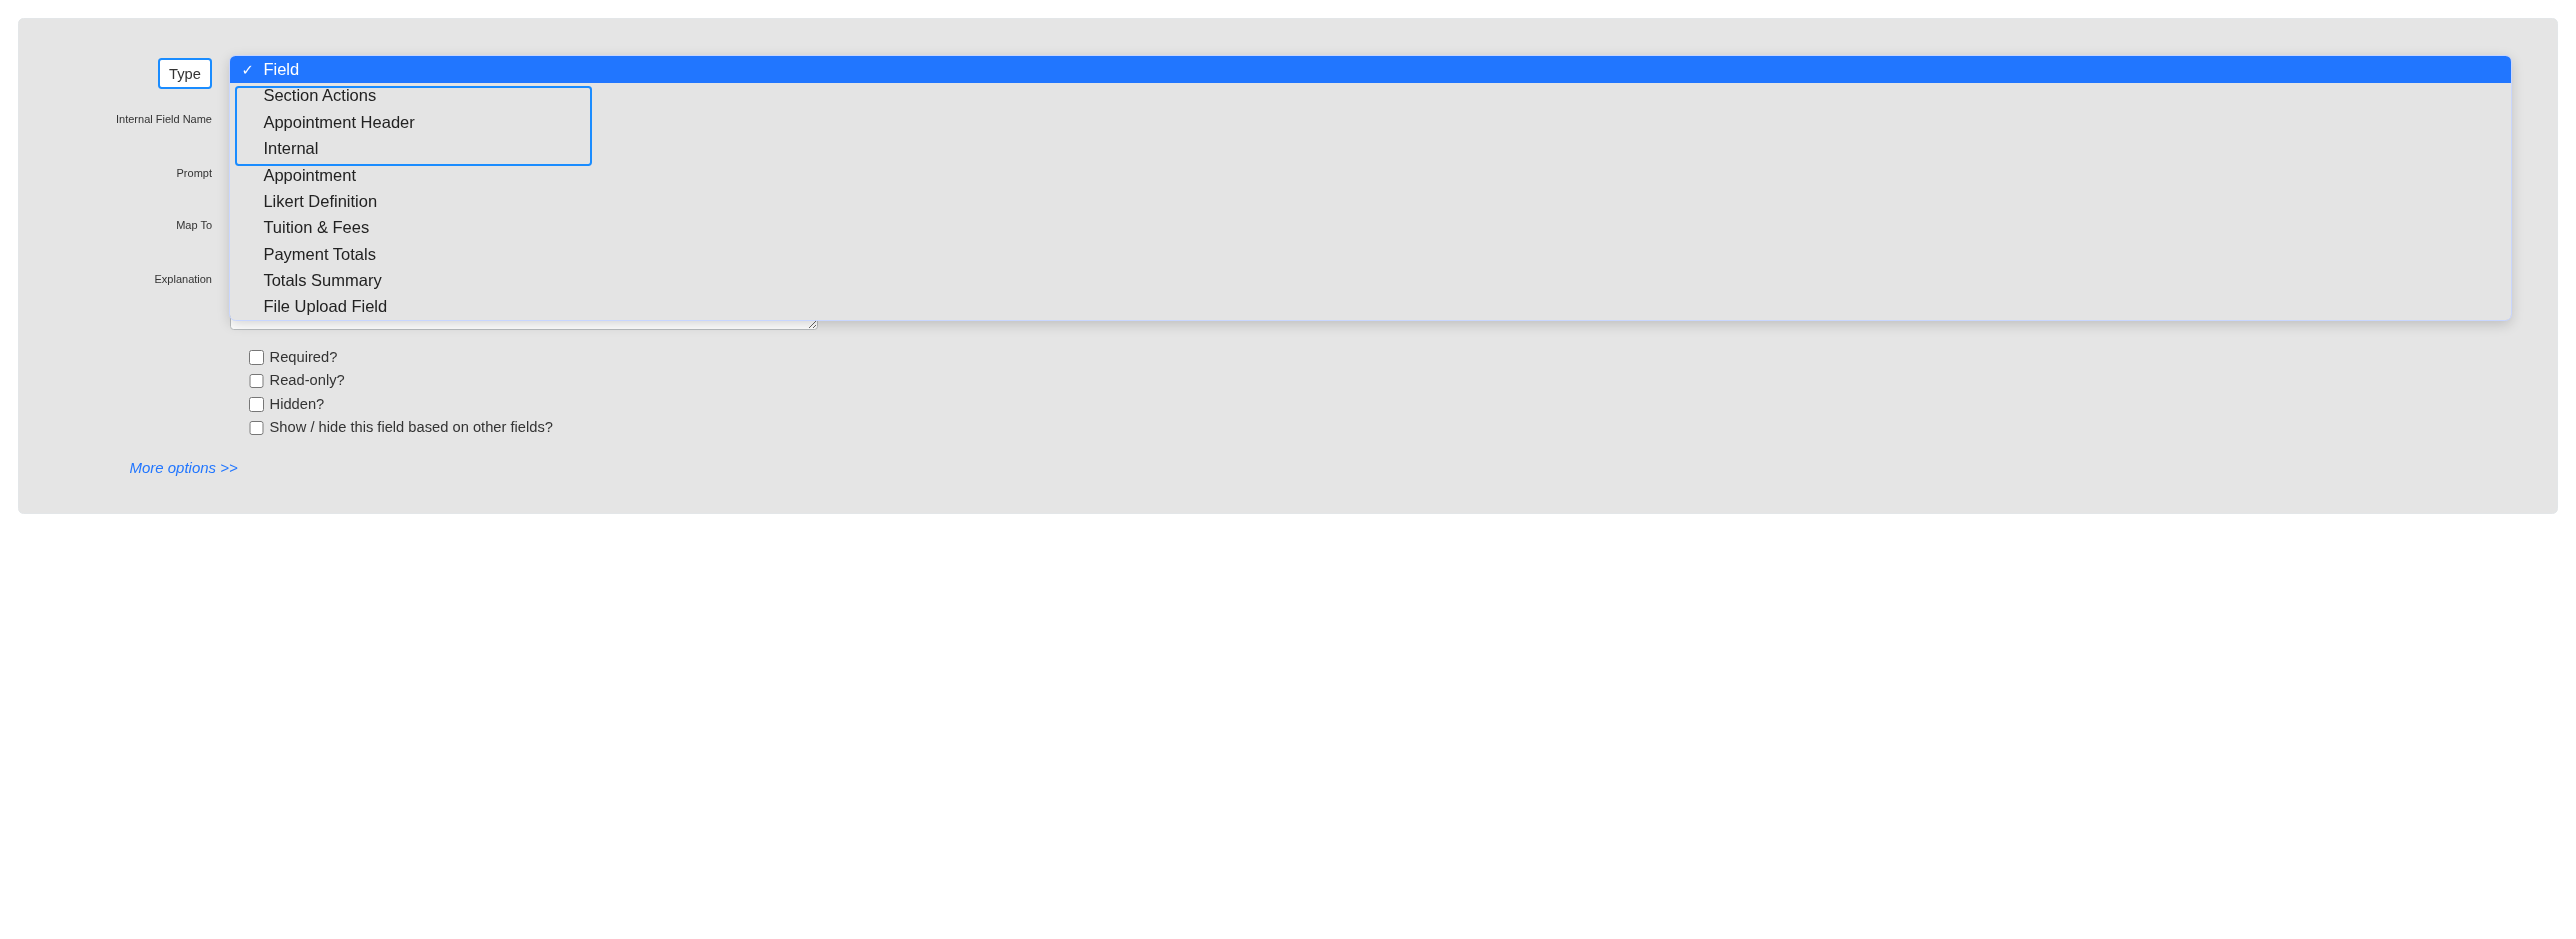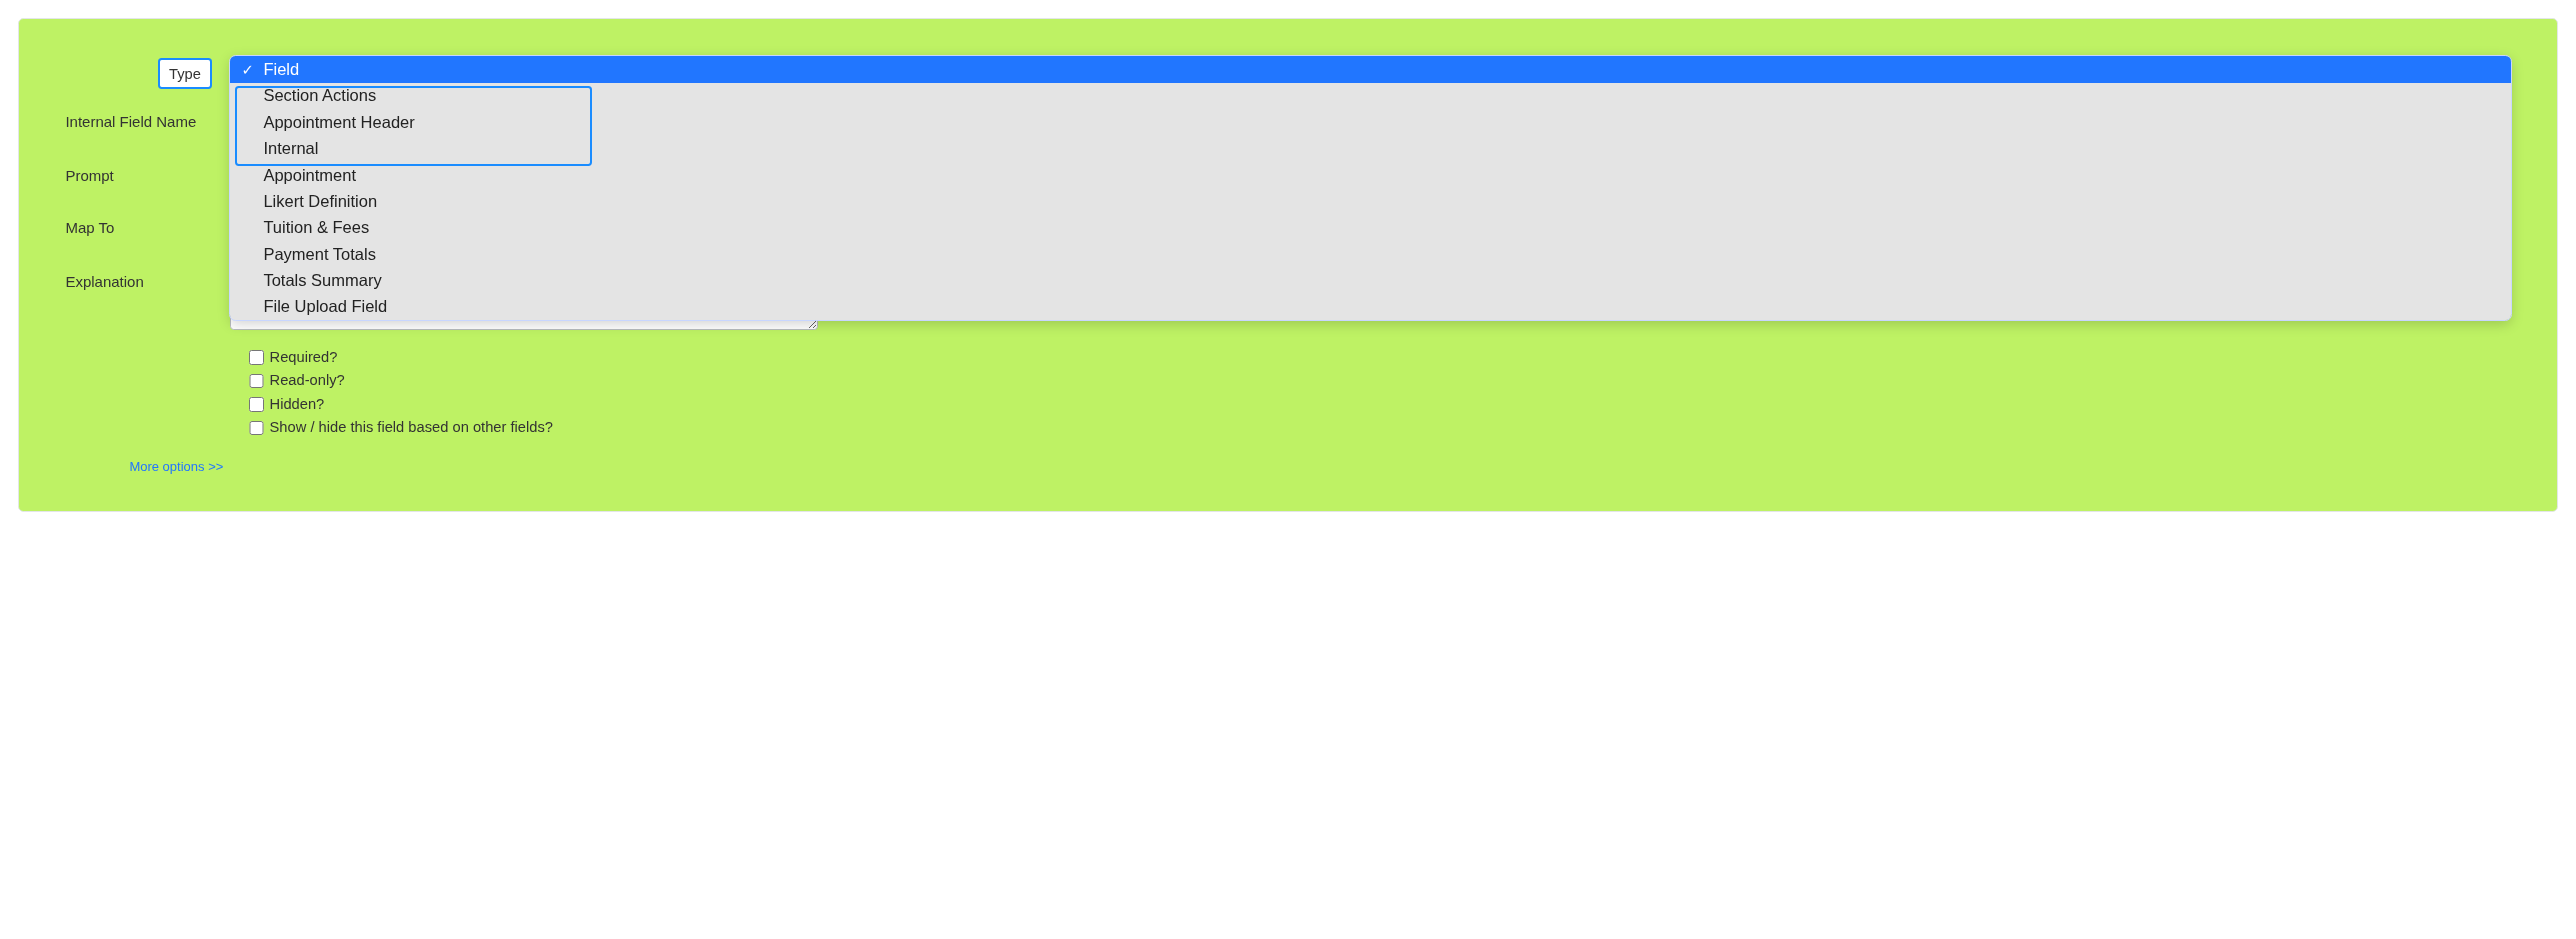--- a/index.html
+++ b/index.html
@@ -2,21 +2,21 @@
 <html style="font-size:14.7px"><head>
   <meta charset="utf-8">
   <style>
     * { box-sizing: border-box; margin: 0; padding: 0; }
     body {
       font-family: -apple-system, BlinkMacSystemFont, 'Segoe UI', Arial, sans-serif;
       background: #fff;
       padding: 18.4px;
     }
     .panel {
-      background: #bef264;
+      background: #e5e5e5;
       border: 0.9px solid #e3e6e8;
       border-radius: 5.5px;
       padding: 37px 46px 37px 46px;
       position: relative;
       width: 100%;
     }
     .actions-wrap {
       position: absolute;
       top: 37px;
       right: 46px;
@@ -31,24 +31,24 @@
       align-items: center;
       gap: 7.4px;
     }
     .form-row {
       display: flex;
       align-items: flex-start;
       margin-bottom: 16.5px;
     }
     .form-label {
       width: 165px;
-      text-align: left;
+      text-align: right;
       padding-right: 18.4px;
       padding-top: 7.4px;
-      font-size: 15px;
+      font-size: 11px;
       color: #333;
     }
     .form-control-wrap {
       flex: 1;
       position: relative;
     }
     .type-label-highlight {
       border: 2.8px solid #1a8cff;
       border-radius: 3.7px;
       padding: 5.5px 9.2px;
@@ -150,26 +150,27 @@
     .checkbox-row input[type="checkbox"]{
       width: 14.7px;
       height: 14.7px;
     }
     .checkbox-row label {
       font-size: 14.7px;
       color: #333;
     }
     .more-options {
       color: #2176ff;
-      font-size: 13px;
+      font-size: 15px;
       text-decoration: none;
       cursor: pointer;
       margin-left: 64px;
       display: inline-block;
       margin-top: 16.5px;
+      font-style: italic;
     }
     .chev-down {
       display: inline-block;
       width: 0;
       height: 0;
       border-left: 4.6px solid transparent;
       border-right: 4.6px solid transparent;
       border-top: 5.5px solid #333;
     }
     .chev-down-big {

